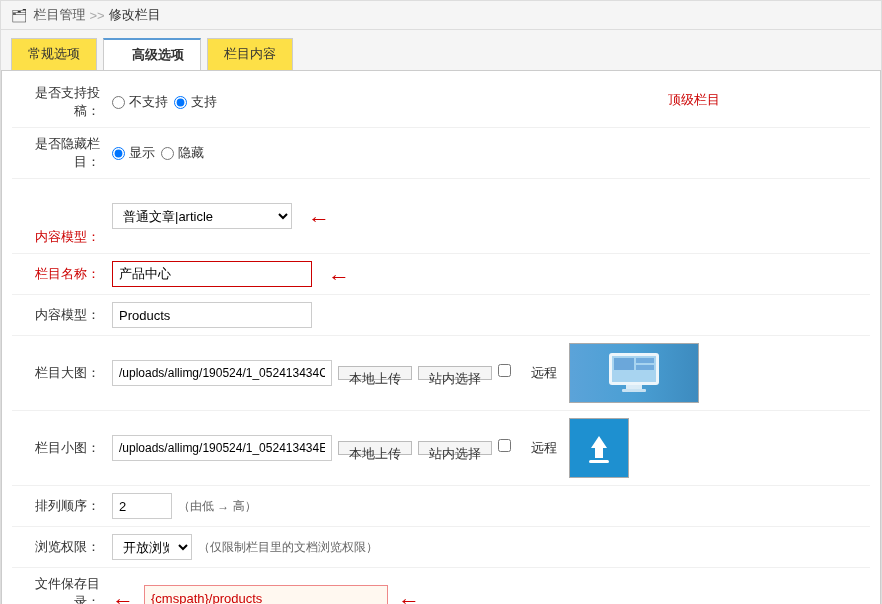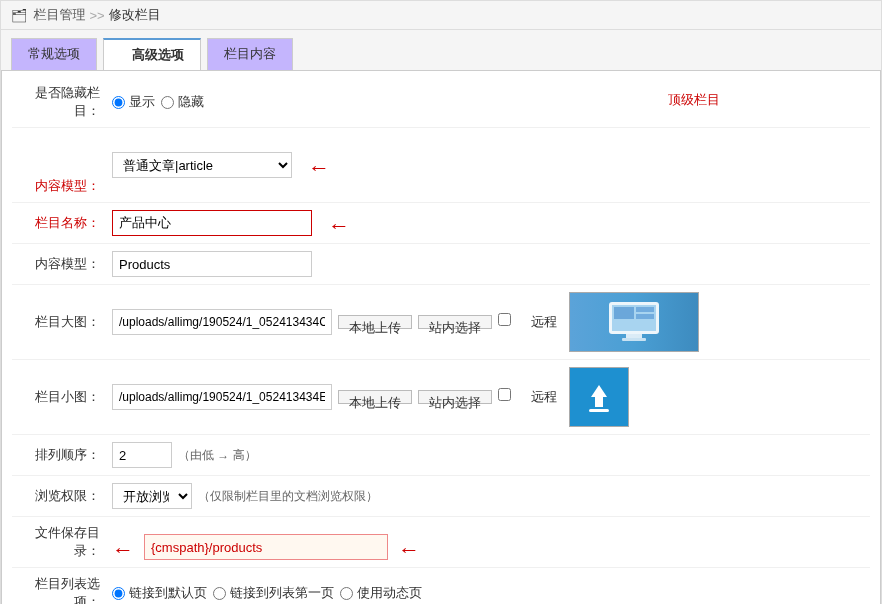--- a/index.html
+++ b/index.html
@@ -1,17 +1,17 @@
 <!DOCTYPE html>
 <html><head>
   <meta charset="utf-8">
   <style>
     * { box-sizing: border-box; margin: 0; padding: 0; }
     body { font-family: "Microsoft YaHei", SimSun, sans-serif; font-size: 13px; background: #f0f0f0; color: #333; }
-    .tab { padding: 6px 16px; border: 1px solid #ccc; border-bottom: none; cursor: pointer; background: #c4b5fd; font-size: 13px; color: #333; margin-right: 3px; }
+    .tab { padding: 6px 16px; border: 1px solid #ccc; border-bottom: none; cursor: pointer; background: #fde047; font-size: 13px; color: #333; margin-right: 3px; }
     .tab.active { background: #fff; border-top: 2px solid #5b9bd5; color: #333; font-weight: bold; padding-left: 28px; }
     
     .form-row { display: flex; align-items: center; padding: 7px 0; border-bottom: 1px solid #f0f0f0; min-height: 36px; }
     .form-label { width: 100px; text-align: right; padding-right: 12px; color: #333; flex-shrink: 0; font-size: 13px; }
     .form-label.red { color: #c00; }
     .form-control { flex: 1; display: flex; align-items: center; gap: 6px; flex-wrap: wrap; }
     .radio-item { display: flex; align-items: center; gap: 4px; cursor: pointer; }
     
     input[type="text"], input[type="number"] { border: 1px solid #ccc; padding: 3px 6px; font-size: 13px; height: 26px; }
     input[type="text"].wide { width: 240px; }
@@ -59,20 +59,33 @@
     <div class="tab active">高级选项</div>
     <div class="tab">栏目内容</div>
   </div>
 
   <div style="background:#fff; border:1px solid #ccc; border-top:none; padding:6px 10px 10px; position:relative;">
 
     <div style="position:absolute; right:160px; top:20px; color:#c00; font-size:13px; display:flex; align-items:center; gap:4px; z-index:5;">
       <span>顶级栏目</span>
     </div>
 
+    <div class="form-row">
+      <div class="form-label">是否支持投稿：</div>
+      <div class="form-control">
+        <label class="radio-item">
+          <input type="radio" name="vote" style="">
+          <span>不支持</span>
+        </label>
+        <label class="radio-item">
+          <input type="radio" name="vote" checked="" style="">
+          <span>支持</span>
+        </label>
+      </div>
+    </div>
 
     <div class="form-row">
       <div class="form-label">是否隐藏栏目：</div>
       <div class="form-control">
         <label class="radio-item">
           <input type="radio" name="hide" checked="" style="">
           <span>显示</span>
         </label>
         <label class="radio-item">
           <input type="radio" name="hide" style="">

